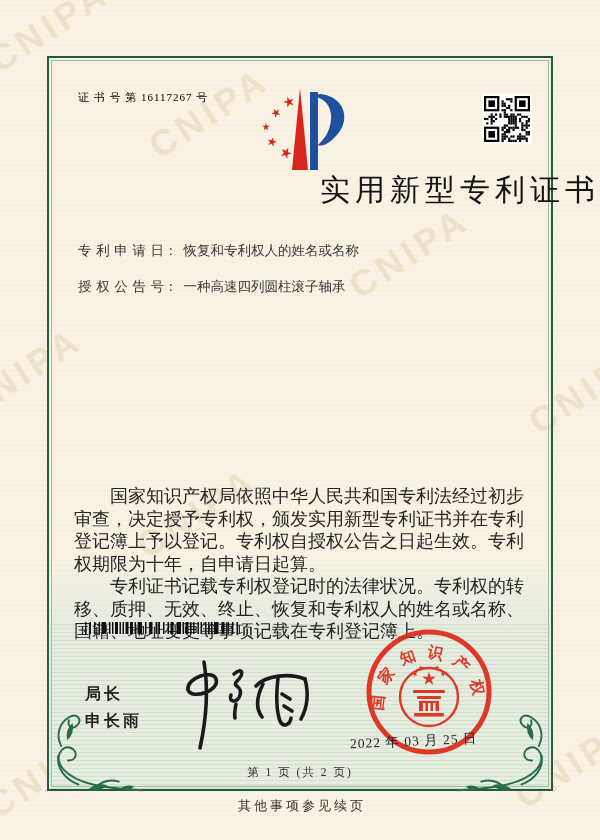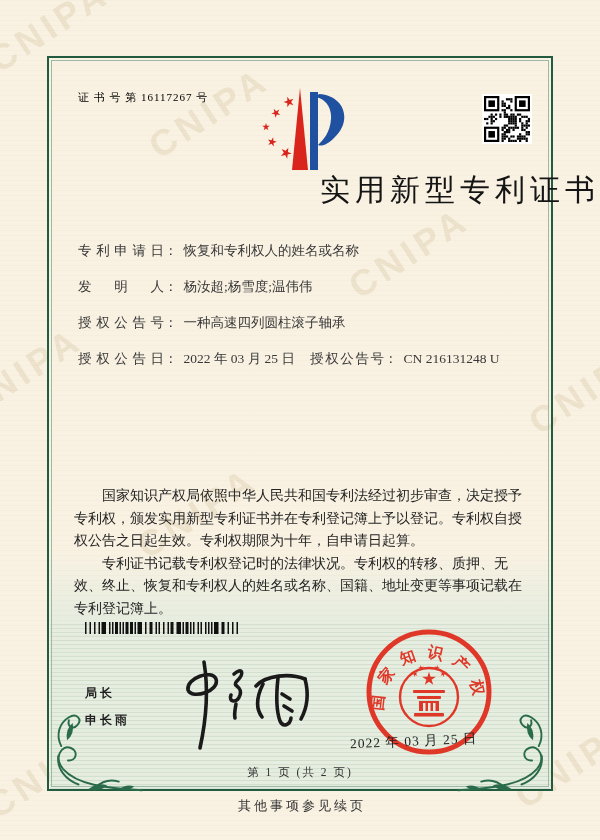--- a/index.html
+++ b/index.html
@@ -33,27 +33,27 @@
   .title{position:absolute;left:0;right:0;top:170px;text-align:right;z-index:2;
     font-size:30px;font-weight:normal;letter-spacing:5px;color:#141414;}
   
   .fields{position:absolute;left:78px;top:241px;width:452px;z-index:2;font-size:13.5px;color:#383838;}
   .frow{line-height:20px;margin-bottom:16px;white-space:nowrap;}
   .flabel{display:inline-block;width:86px;text-align:justify;text-align-last:justify;vertical-align:top;}
   .fcolon{display:inline-block;margin-right:6px;}
   .fpair-left{display:inline-block;width:232px;}
   
   .paras{position:absolute;left:74px;top:485px;width:454px;z-index:2;
-    font-size:14px;line-height:22.5px;color:#242424;}
+    font-size:18px;line-height:22.5px;color:#242424;}
   .paras p{margin:0;text-indent:2em;}
   
   .barcode{position:absolute;left:85px;top:622px;z-index:2;}
   .signer{position:absolute;left:85px;top:680px;z-index:2;
     font-family:"Liberation Sans","DejaVu Sans",sans-serif;
-    font-size:12px;font-weight:600;letter-spacing:3px;color:#222;line-height:27px;}
+    font-size:16px;font-weight:600;letter-spacing:3px;color:#222;line-height:27px;}
   .signature{position:absolute;left:178px;top:652px;width:140px;height:100px;z-index:2;}
   .seal{position:absolute;left:362px;top:625px;width:134px;height:134px;z-index:2;opacity:.93;}
   .seal-date{position:absolute;left:350px;top:732px;width:150px;z-index:3;
     font-size:13.5px;letter-spacing:1px;color:#1c1c1c;transform:rotate(-2.5deg);white-space:nowrap;}
   .page-info{position:absolute;left:47px;right:47px;top:765px;z-index:2;text-align:center;
     font-size:11.5px;letter-spacing:2px;color:#333;}
   .foot-note{position:absolute;left:4px;right:0;top:797px;z-index:2;text-align:center;
     font-size:13px;letter-spacing:3px;color:#333;}
 </style>
 </head>
@@ -256,29 +256,21 @@
       <rect x="2" y="16" width="3" height="3" fill="#000"></rect>
     </svg>
 
   <div class="title">实用新型专利证书</div>
 
   <div class="fields">
     <div class="frow">
       <span class="flabel">专利申请日</span><span class="fcolon">：</span><span>恢复和专利权人的姓名或名称</span>
     </div>
     <div class="frow">
-      <span class="flabel">发明人</span><span class="fcolon">：</span><span>杨汝超;杨雪度;温伟伟</span>
-    </div>
-    <div class="frow">
       <span class="flabel">授权公告号</span><span class="fcolon">：</span><span>一种高速四列圆柱滚子轴承</span>
-    </div>
-    <div class="frow">
-      <span class="fpair-left">
-        <span class="flabel">授权公告日</span><span class="fcolon">：</span><span>2022 年 03 月 25 日</span>
-      </span><span><span class="flabel" style="width:74px">授权公告号</span><span class="fcolon">：</span><span>CN 216131248 U</span></span>
     </div>
   </div>
 
   <div class="paras">
     <p>国家知识产权局依照中华人民共和国专利法经过初步审查，决定授予专利权，颁发实用新型专利证书并在专利登记簿上予以登记。专利权自授权公告之日起生效。专利权期限为十年，自申请日起算。</p>
     <p>专利证书记载专利权登记时的法律状况。专利权的转移、质押、无效、终止、恢复和专利权人的姓名或名称、国籍、地址变更等事项记载在专利登记簿上。</p>
   </div>
 
   <svg class="barcode" width="155" height="12" viewBox="0 0 155 12" id="barcode-svg">
       <rect x="0" y="0" width="1.5" height="12" fill="#111"></rect>

